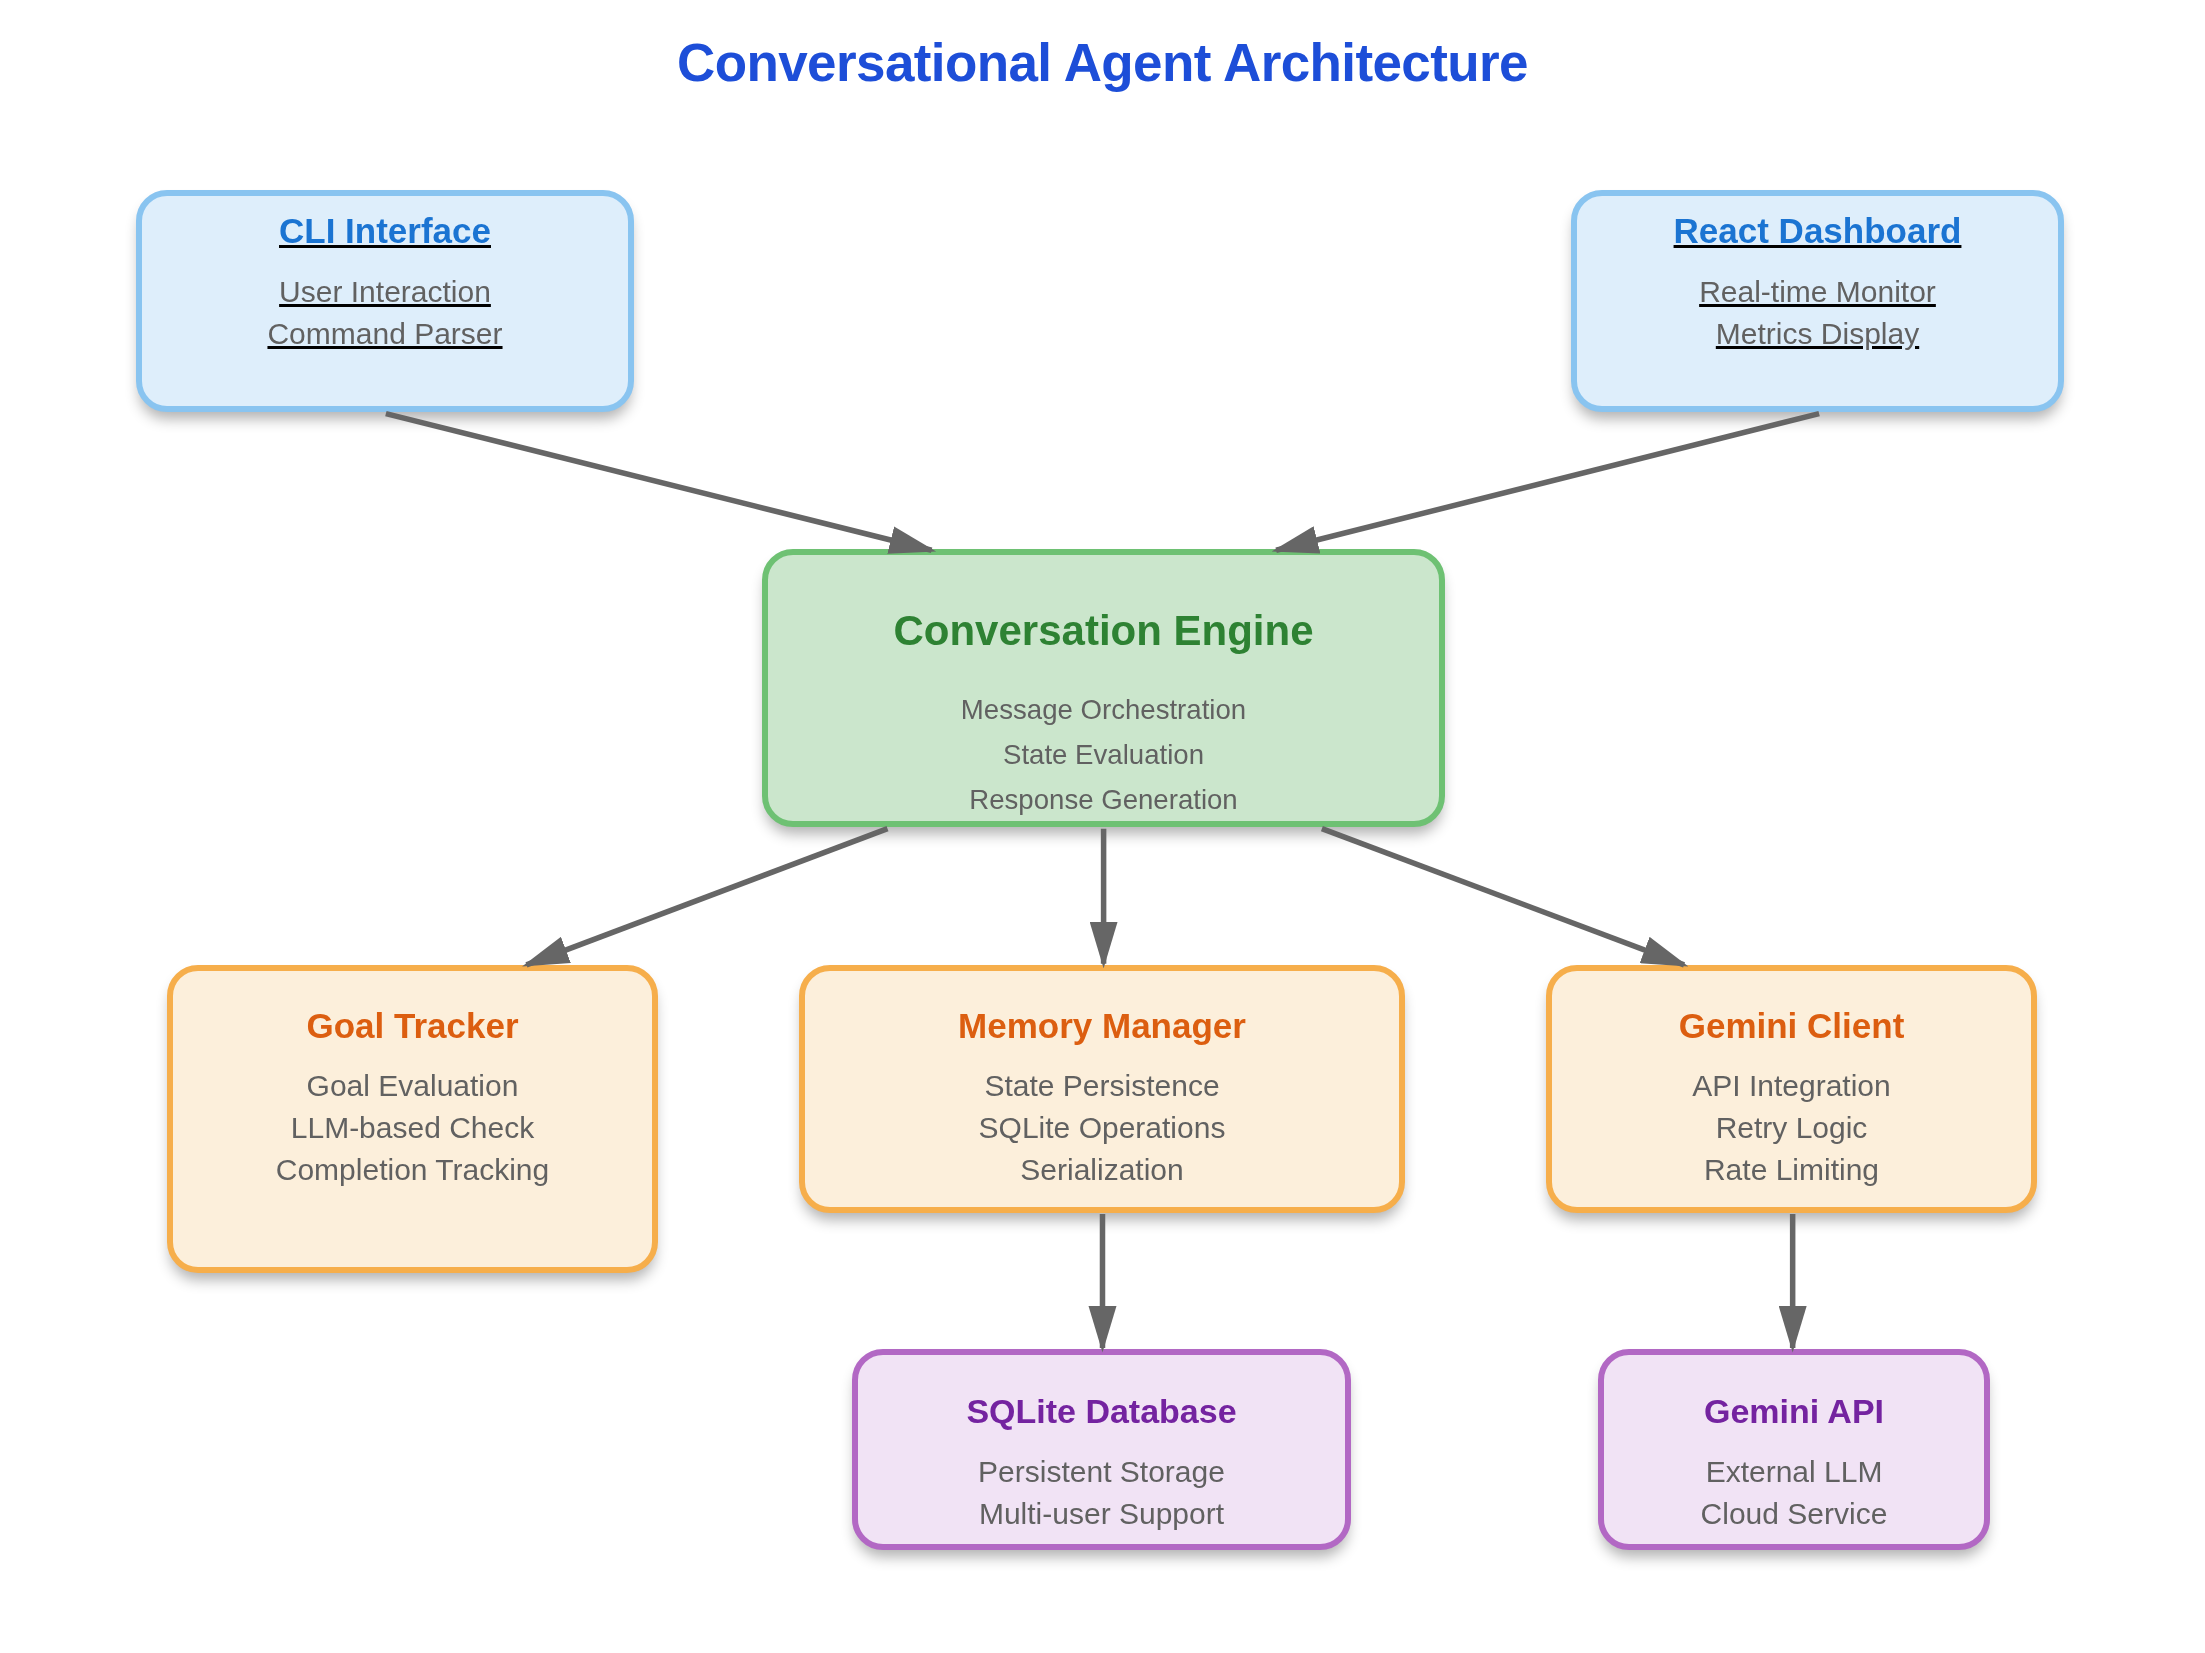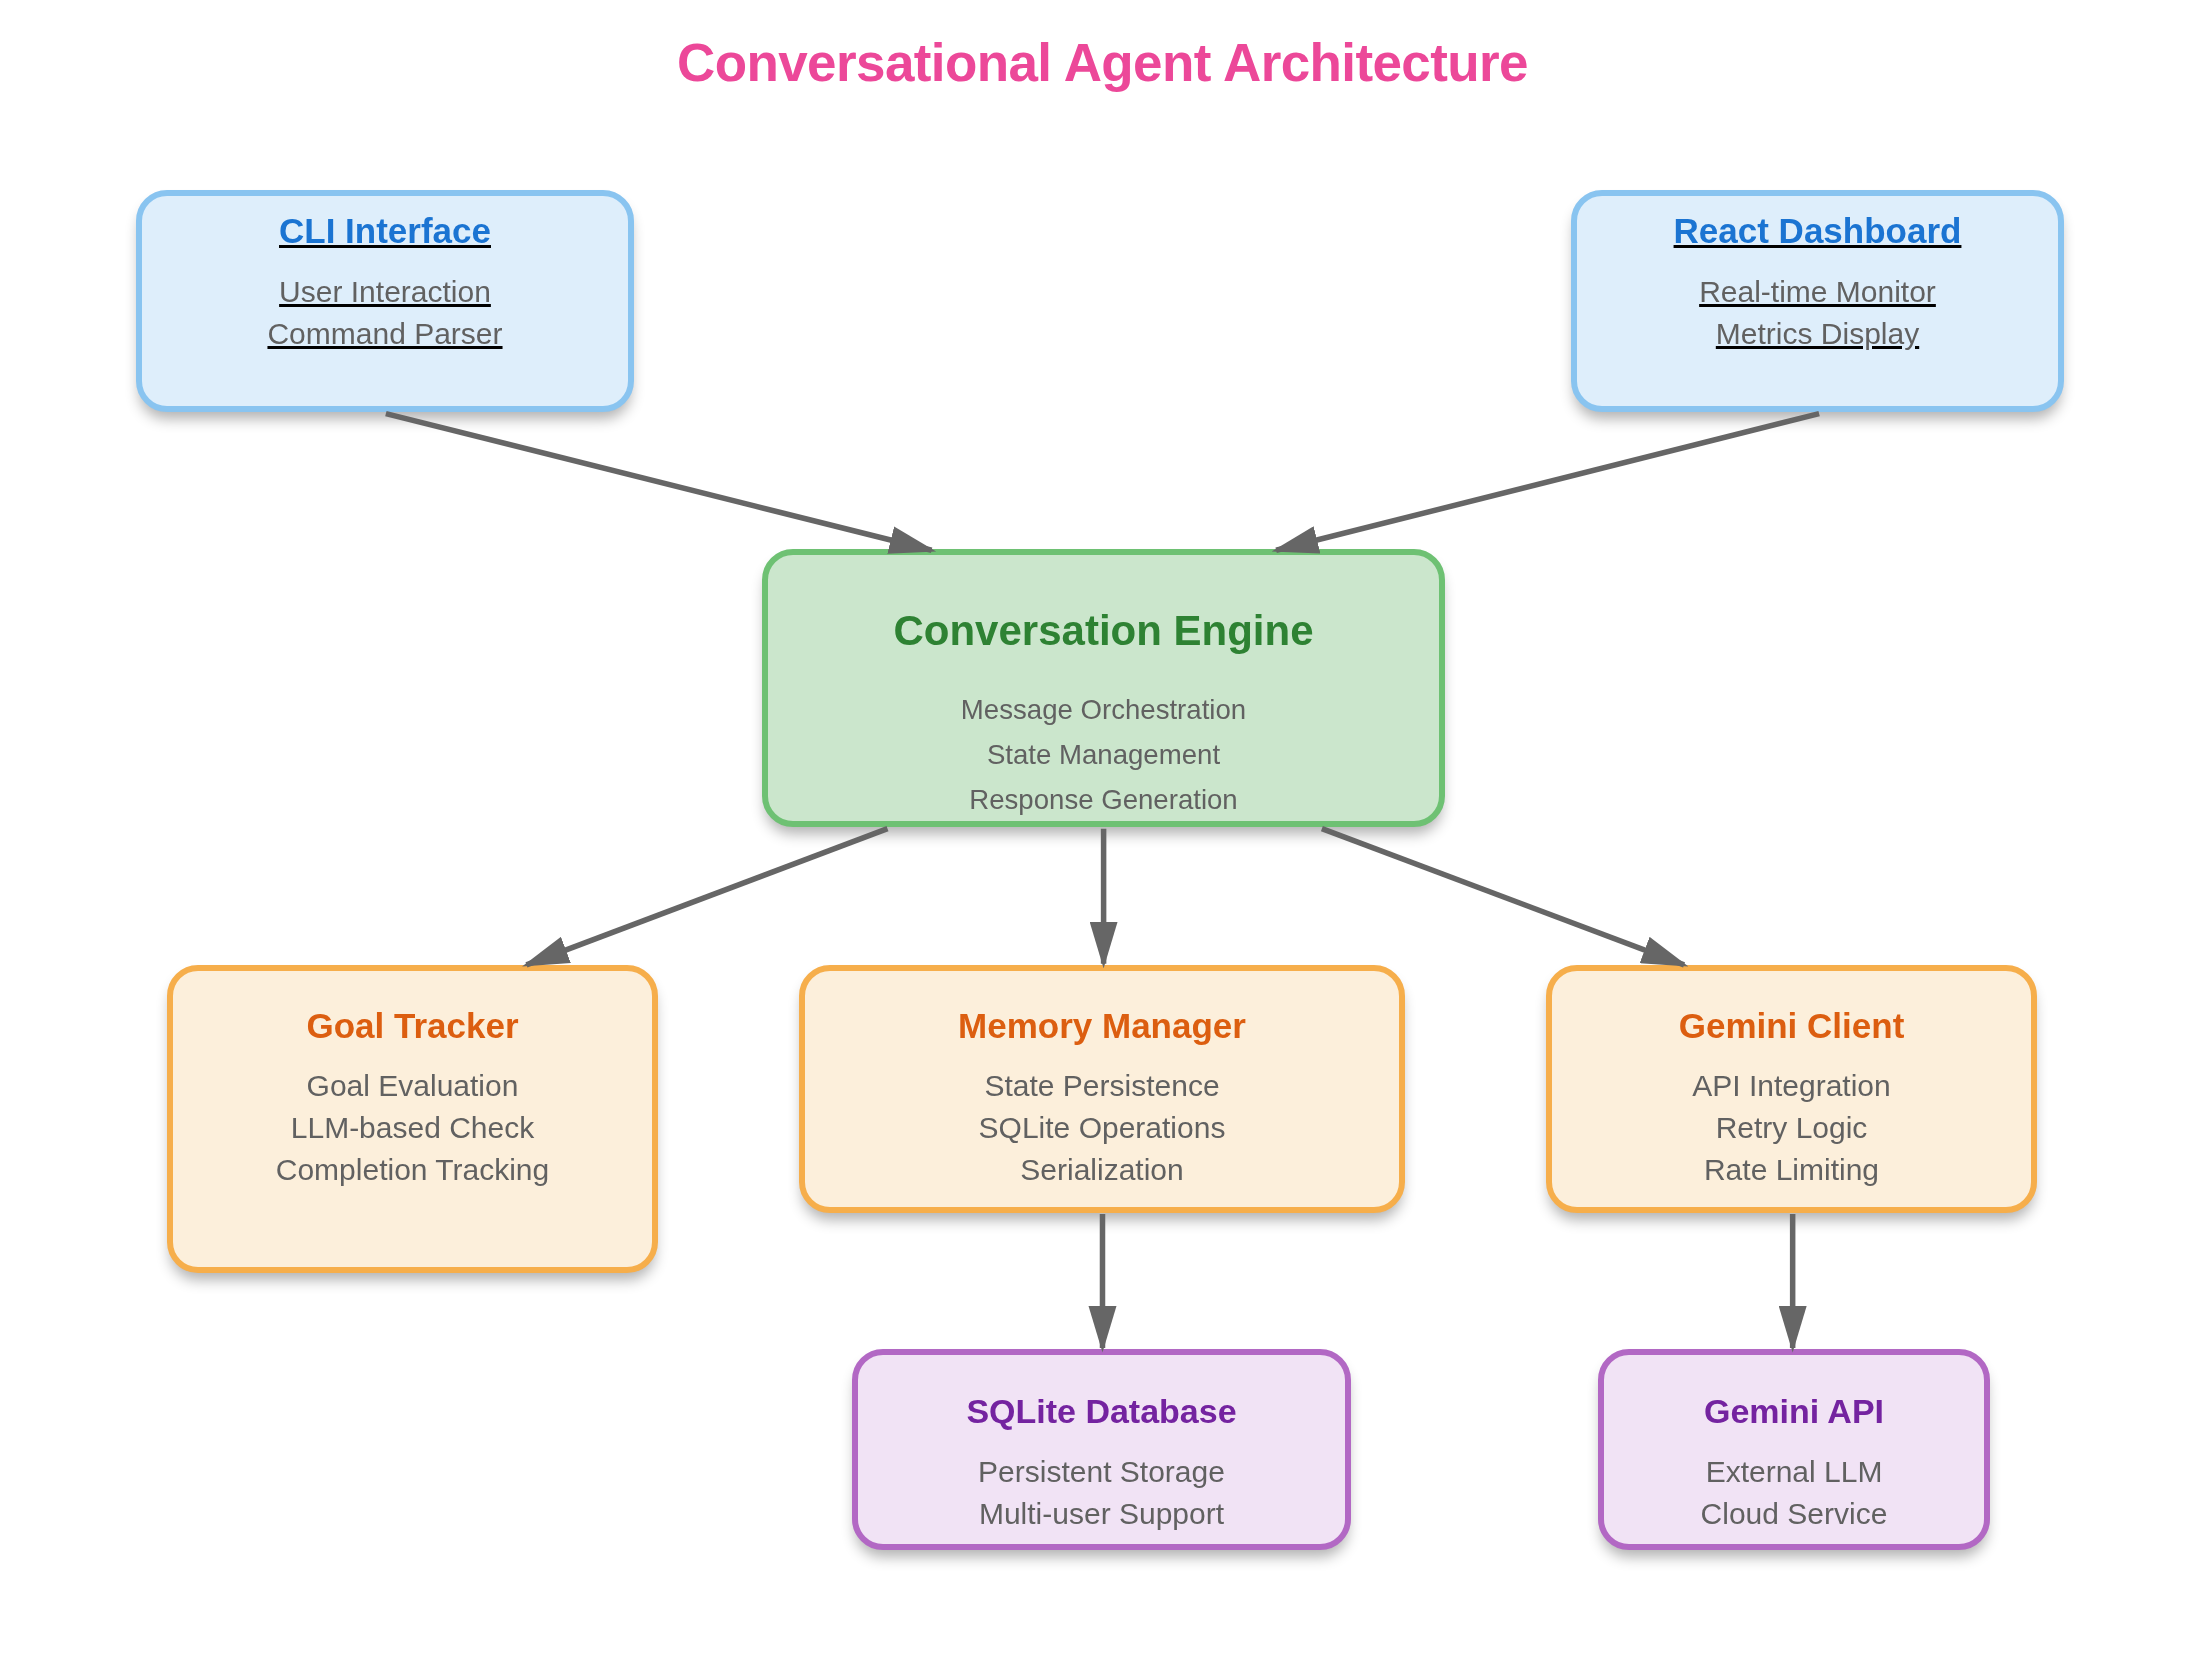--- a/index.html
+++ b/index.html
@@ -18,21 +18,21 @@
     background: #ffffff;
   }
   .diagram-title {
     position: absolute;
     top: 32px;
     left: 0;
     width: 100%;
     text-align: center;
     font-size: 53px;
     font-weight: bold;
-    color: #ec4899;
+    color: #1d4ed8;
     letter-spacing: -0.6px;
   }
   .node {
     position: absolute;
     box-sizing: border-box;
     border-radius: 31px;
     border: 6.6px solid;
     display: flex;
     flex-direction: column;
     align-items: center;
@@ -111,21 +111,21 @@
 
   <div class="node c-blue row-top" id="node-react">
     <div class="t">React Dashboard</div>
     <div class="l">Real-time Monitor</div>
     <div class="l">Metrics Display</div>
   </div>
 
   <div class="node c-green row-engine" id="node-engine">
     <div class="t">Conversation Engine</div>
     <div class="l">Message Orchestration</div>
-    <div class="l">State Management</div>
+    <div class="l">State Evaluation</div>
     <div class="l">Response Generation</div>
   </div>
 
   <div class="node c-orange row-mid" id="node-goal">
     <div class="t">Goal Tracker</div>
     <div class="l">Goal Evaluation</div>
     <div class="l">LLM-based Check</div>
     <div class="l">Completion Tracking</div>
   </div>
 

